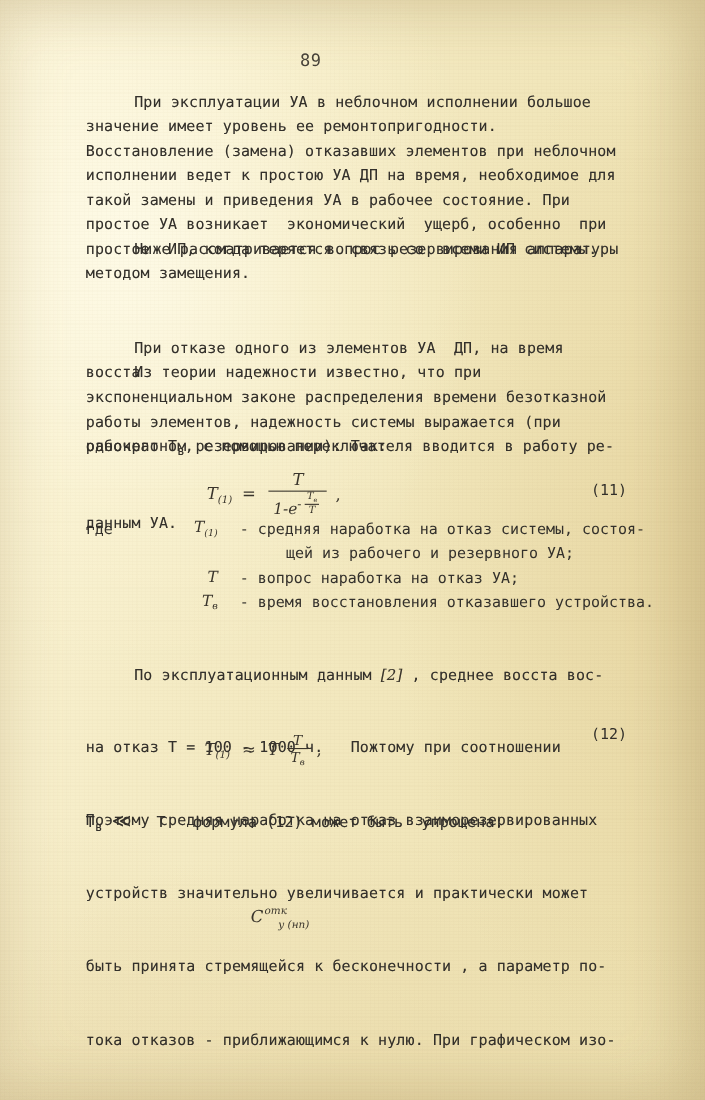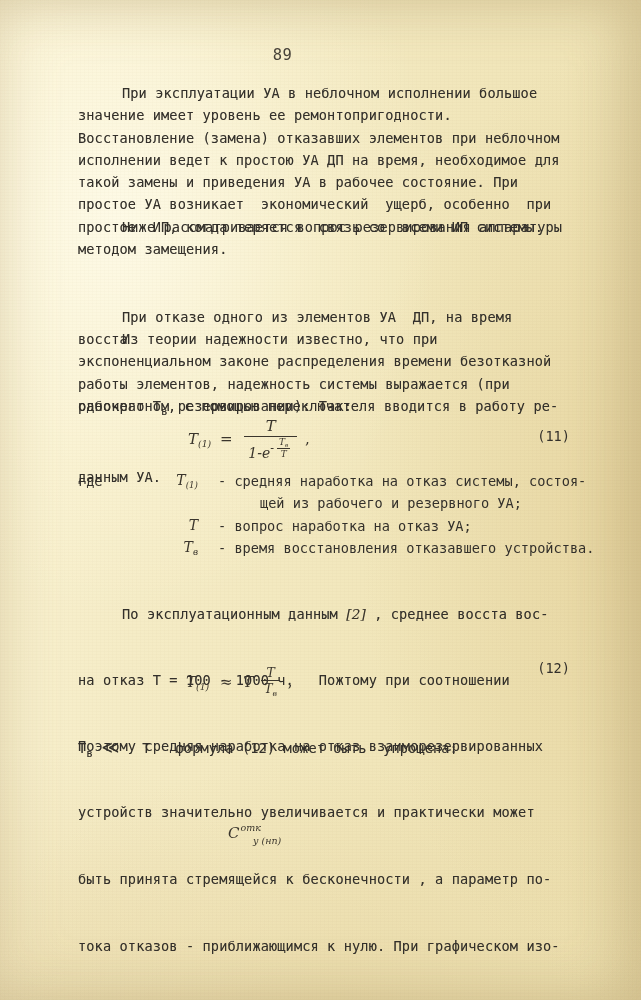--- a/index.html
+++ b/index.html
@@ -215,21 +215,21 @@
     <div class="para" style="top:216px; text-indent:44px;">Ниже рассматривается вопрос резервирования аппаратуры методом замещения.</div>
 
     <div class="para" style="top:261px;">
       <div style="text-indent:44px;">При отказе одного из элементов УА  ДП, на время восста</div>
       <div><span>рабочего Т</span><sub>в</sub><span>, с помощью переключателя вводится в работу ре-</span></div>
       <div>данным УА.</div>
     </div>
 
     <div class="para" style="top:328px; text-indent:44px;">Из теории надежности известно, что при экспоненциальном законе распределения времени безотказной работы элементов, надежность системы выражается (при однократном резервировании): Так:</div>
 
-    <div class="eqrow" style="top:418px;">
+    <div class="eqrow" style="top:428px;">
       <div class="eqbody">
         <span><span>T</span><sub class="hw">(1)</sub></span>
         <span style="font-style:normal;padding:0 4px;">=</span>
         <span class="frac">
           <span class="num">T</span>
           <span class="bar"></span>
           <span class="den"><span>1-e</span><sup class="hw" style="font-size:0.8em;vertical-align:0.5em;"><span>-</span><span class="frac tiny"><span class="num"><span>T</span><sub class="hw">в</sub></span><span class="bar"></span><span class="den">T</span></span></sup></span>
         </span>
         <span style="font-style:normal;">,</span>
       </div>

